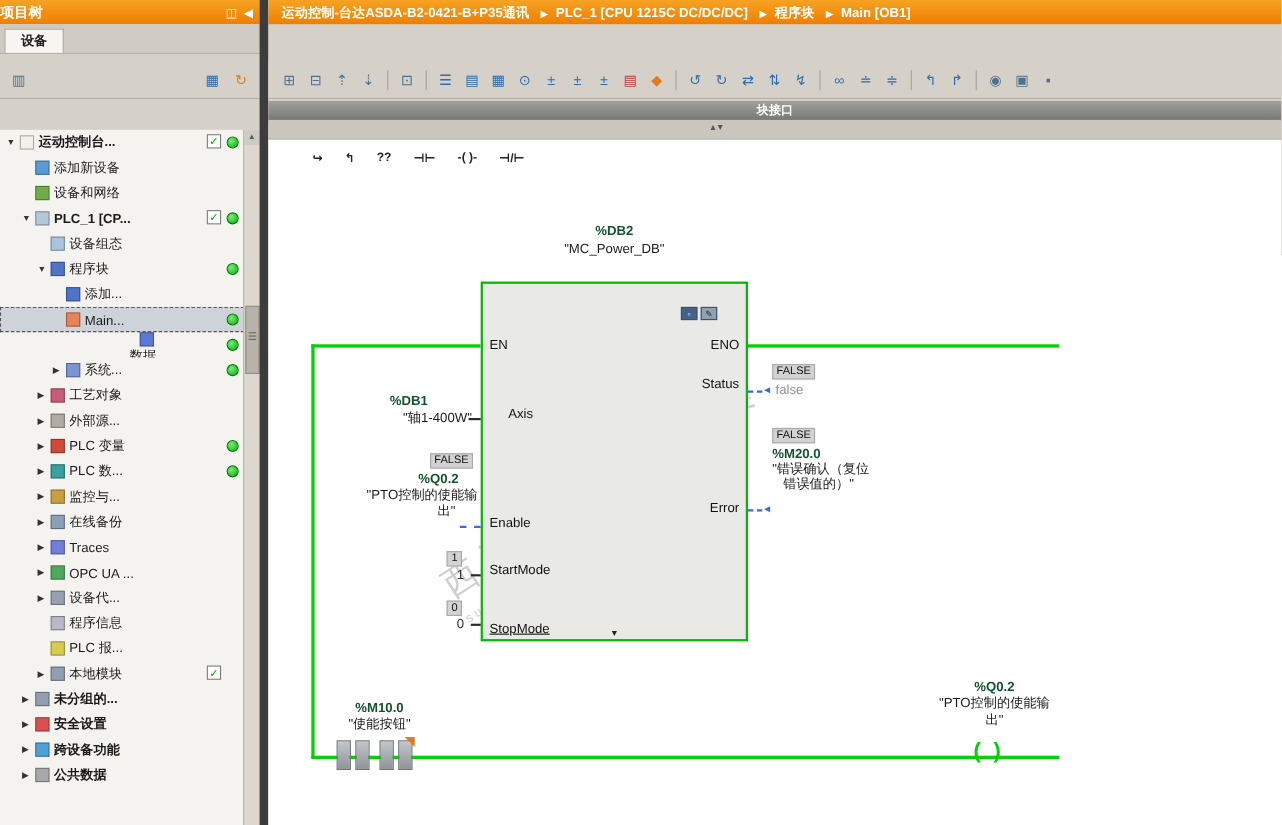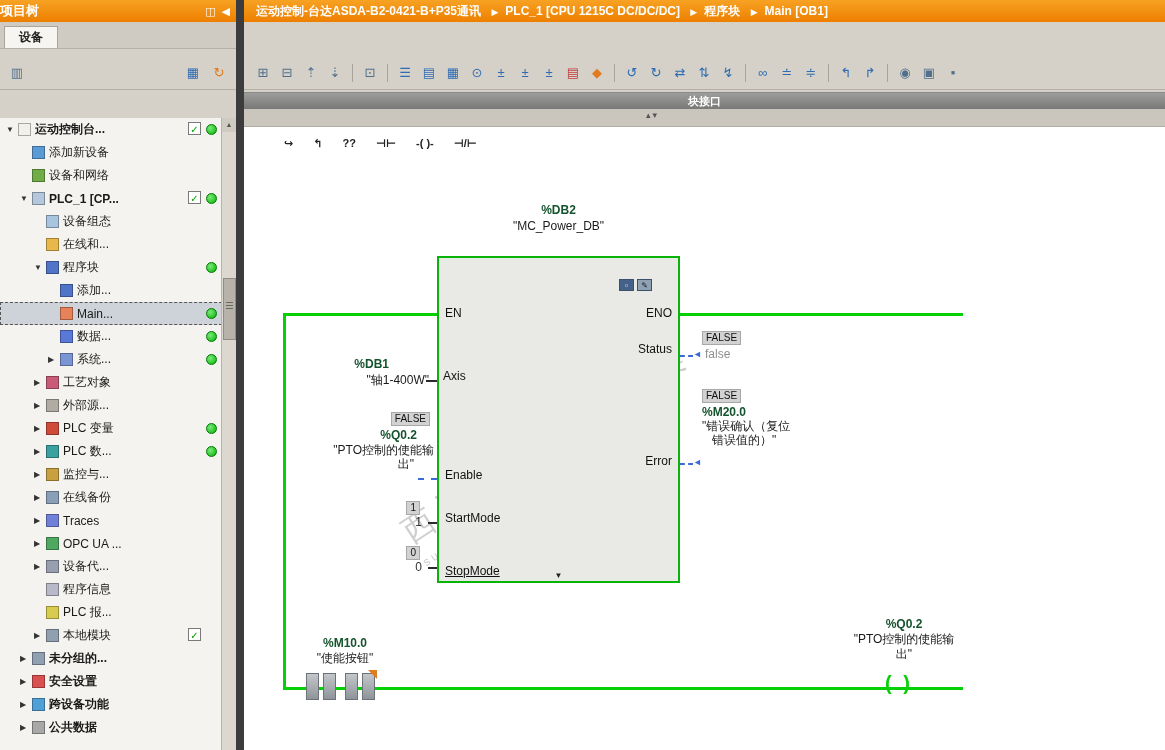--- a/index.html
+++ b/index.html
@@ -148,26 +148,20 @@
           <span class="tdot"></span>
         </div>
 
         <div class="tree-item" style="padding-left: 34px;">
           <span class="exp"></span>
           <span class="ticon" style="background: rgb(169, 196, 222);"></span>
           <span class="tlabel">设备组态</span>
 
         </div>
 
-        <div class="tree-item" style="padding-left: 34px;">
-          <span class="exp"></span>
-          <span class="ticon" style="background: rgb(232, 184, 75);"></span>
-          <span class="tlabel">在线和...</span>
-
-        </div>
 
         <div class="tree-item" style="padding-left: 34px;">
           <span class="exp">▼</span>
           <span class="ticon" style="background: rgb(79, 116, 200);"></span>
           <span class="tlabel">程序块</span>
 
           <span class="tdot"></span>
         </div>
 
         <div class="tree-item" style="padding-left: 48px;">
@@ -178,21 +172,21 @@
         </div>
 
         <div class="tree-item selected" style="padding-left: 48px;">
           <span class="exp"></span>
           <span class="ticon" style="background: rgb(232, 130, 90);"></span>
           <span class="tlabel">Main...</span>
 
           <span class="tdot"></span>
         </div>
 
-        <div class="tree-item" style="padding-left: 48px;">
+        <div class="tree-item" style="padding-left: 48px; flex-direction: column;">
           <span class="exp"></span>
           <span class="ticon" style="background: rgb(90, 120, 216);"></span>
           <span class="tlabel">数据...</span>
 
           <span class="tdot"></span>
         </div>
 
         <div class="tree-item" style="padding-left: 48px;">
           <span class="exp">▶</span>
           <span class="ticon" style="background: rgb(123, 148, 212);"></span>
@@ -416,21 +410,21 @@
       <div class="addr ra" style="left:193px;top:76px;width:243px;text-align:center;">%DB2</div>
       <div class="opname" style="left:193px;top:92px;width:243px;text-align:center;">"MC_Power_DB"</div>
 
       <div class="fbd-block">
         <div class="blk-icons">
           <span class="blk-ico b1">▫</span>
           <span class="blk-ico b2">✎</span>
         </div>
         <span class="pin" style="left:6px;top:48px;">EN</span>
         <span class="pin" style="right:6px;top:48px;">ENO</span>
-        <span class="pin" style="left:4px;top:111px;">Axis</span>
+        <span class="pin" style="left:23px;top:111px;">Axis</span>
         <span class="pin" style="left:6px;top:210px;">Enable</span>
         <span class="pin" style="left:6px;top:253px;">StartMode</span>
         <span class="pin" style="left:6px;top:306px;text-decoration:underline;">StopMode</span>
         <span class="pin" style="right:6px;top:84px;">Status</span>
         <span class="pin" style="right:6px;top:196px;">Error</span>
         <span class="collapse-tri">▼</span>
       </div>
 
       <div class="addr ra" style="left:30px;top:230px;width:115px;">%DB1</div>
       <div class="opname ra" style="left:30px;top:246px;width:155px;">"轴1-400W"</div>

